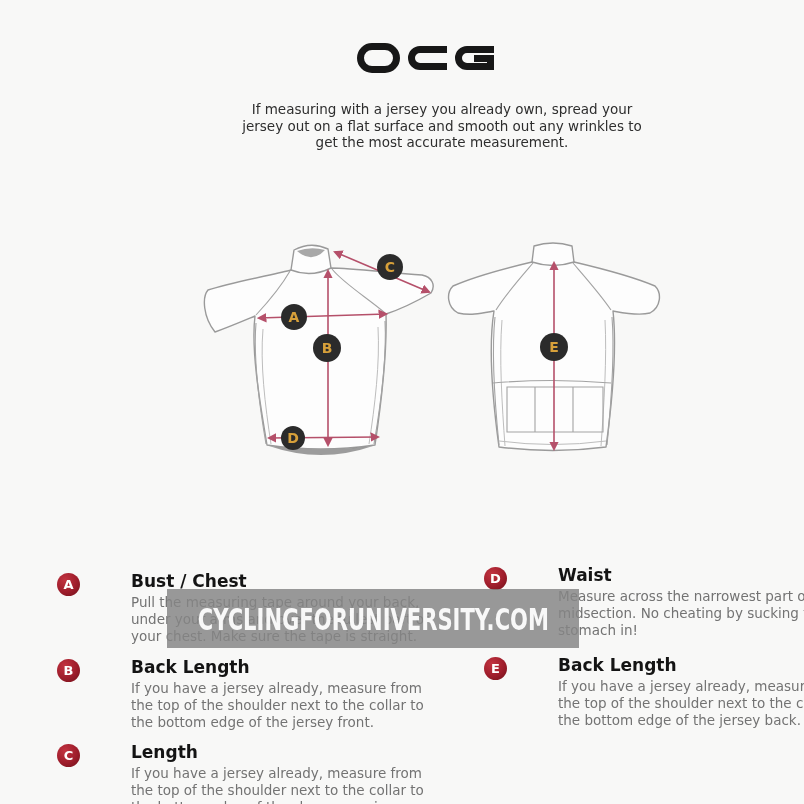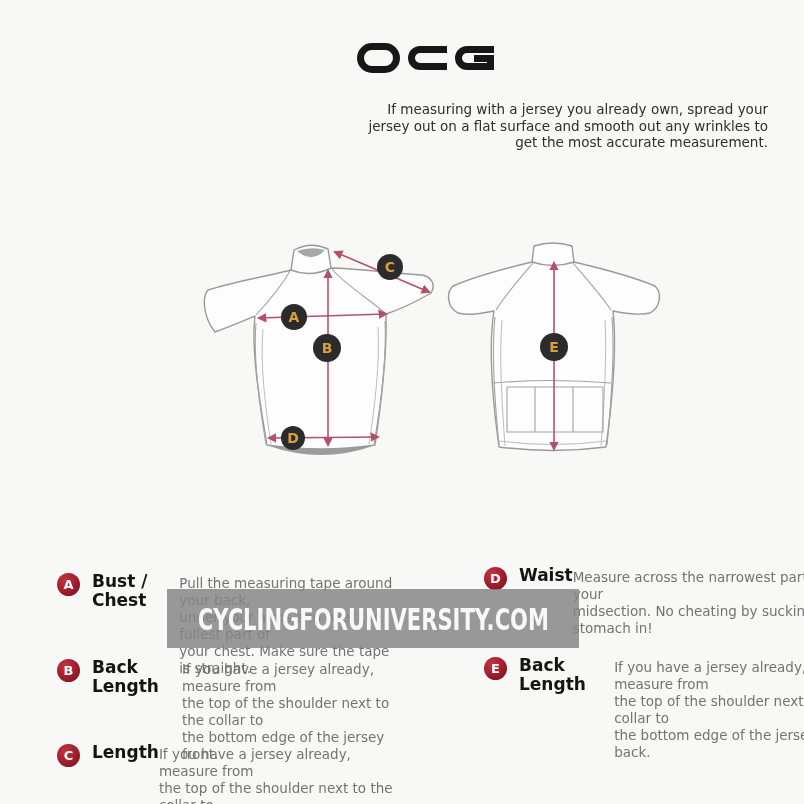--- a/index.html
+++ b/index.html
@@ -3,43 +3,43 @@
 <meta charset="utf-8">
 <style>
   html,body{margin:0;padding:0;}
   body{font-family:"DejaVu Sans","Liberation Sans",sans-serif;}
   .page{position:relative;width:804px;height:804px;background:#f8f8f7;overflow:hidden;}
 
   
   .logo{position:absolute;left:357px;top:43px;width:140px;height:30px;}
 
   
-  .intro{position:absolute;left:132px;top:101px;width:636px;
+  .intro{position:absolute;left:124px;top:101px;width:636px;
          font-size:13.5px;line-height:16.5px;color:#2e2e2e;
-         text-align:right;white-space:pre-line;}
+         text-align:center;white-space:pre-line;}
 
   
   .diagram-front{position:absolute;left:185px;top:233px;width:250px;height:230px;}
   .diagram-back{position:absolute;left:443px;top:233px;width:230px;height:230px;}
   .jersey-line{fill:#fdfdfd;stroke:#9a9a9a;stroke-width:1.4;stroke-linejoin:round;}
   .seam{fill:none;stroke:#a3a3a3;stroke-width:1.1;}
   .seam-light{fill:none;stroke:#bdbdbd;stroke-width:1;}
   .arrow{stroke-width:1.6;}
   .marker-letter{font-family:"DejaVu Sans","Liberation Sans",sans-serif;
                  font-weight:bold;font-size:14px;text-anchor:middle;}
 
   
   .section{position:absolute;display:flex;gap:12px;z-index:1;}
   .col-left{left:57px;}
   .col-right{left:484px;}
   .badge{flex:0 0 auto;width:23px;height:23px;border-radius:50%;margin-top:1px;
          background:radial-gradient(circle at 35% 30%, #c23340 0%, #9e1d2b 55%, #6e1019 100%);
          color:#fff;font-size:13px;font-weight:bold;
          display:flex;align-items:center;justify-content:center;}
-  .section-content{display:flex;}
+  .section-content{display:flex;flex-direction:column;margin-left:39px;}
   .section-title{font-size:17px;font-weight:bold;color:#141414;line-height:19px;}
   .section-body{margin-top:3px;font-size:13.5px;line-height:17px;color:#737373;
                 white-space:pre-line;}
   .w-left .section-content{width:312px;}
   .w-right .section-content{width:330px;}
 
   
   .watermark{position:absolute;left:167px;top:589px;width:412px;height:59px;
              background:rgba(133,133,133,0.84);z-index:5;
              display:flex;align-items:center;justify-content:center;}

